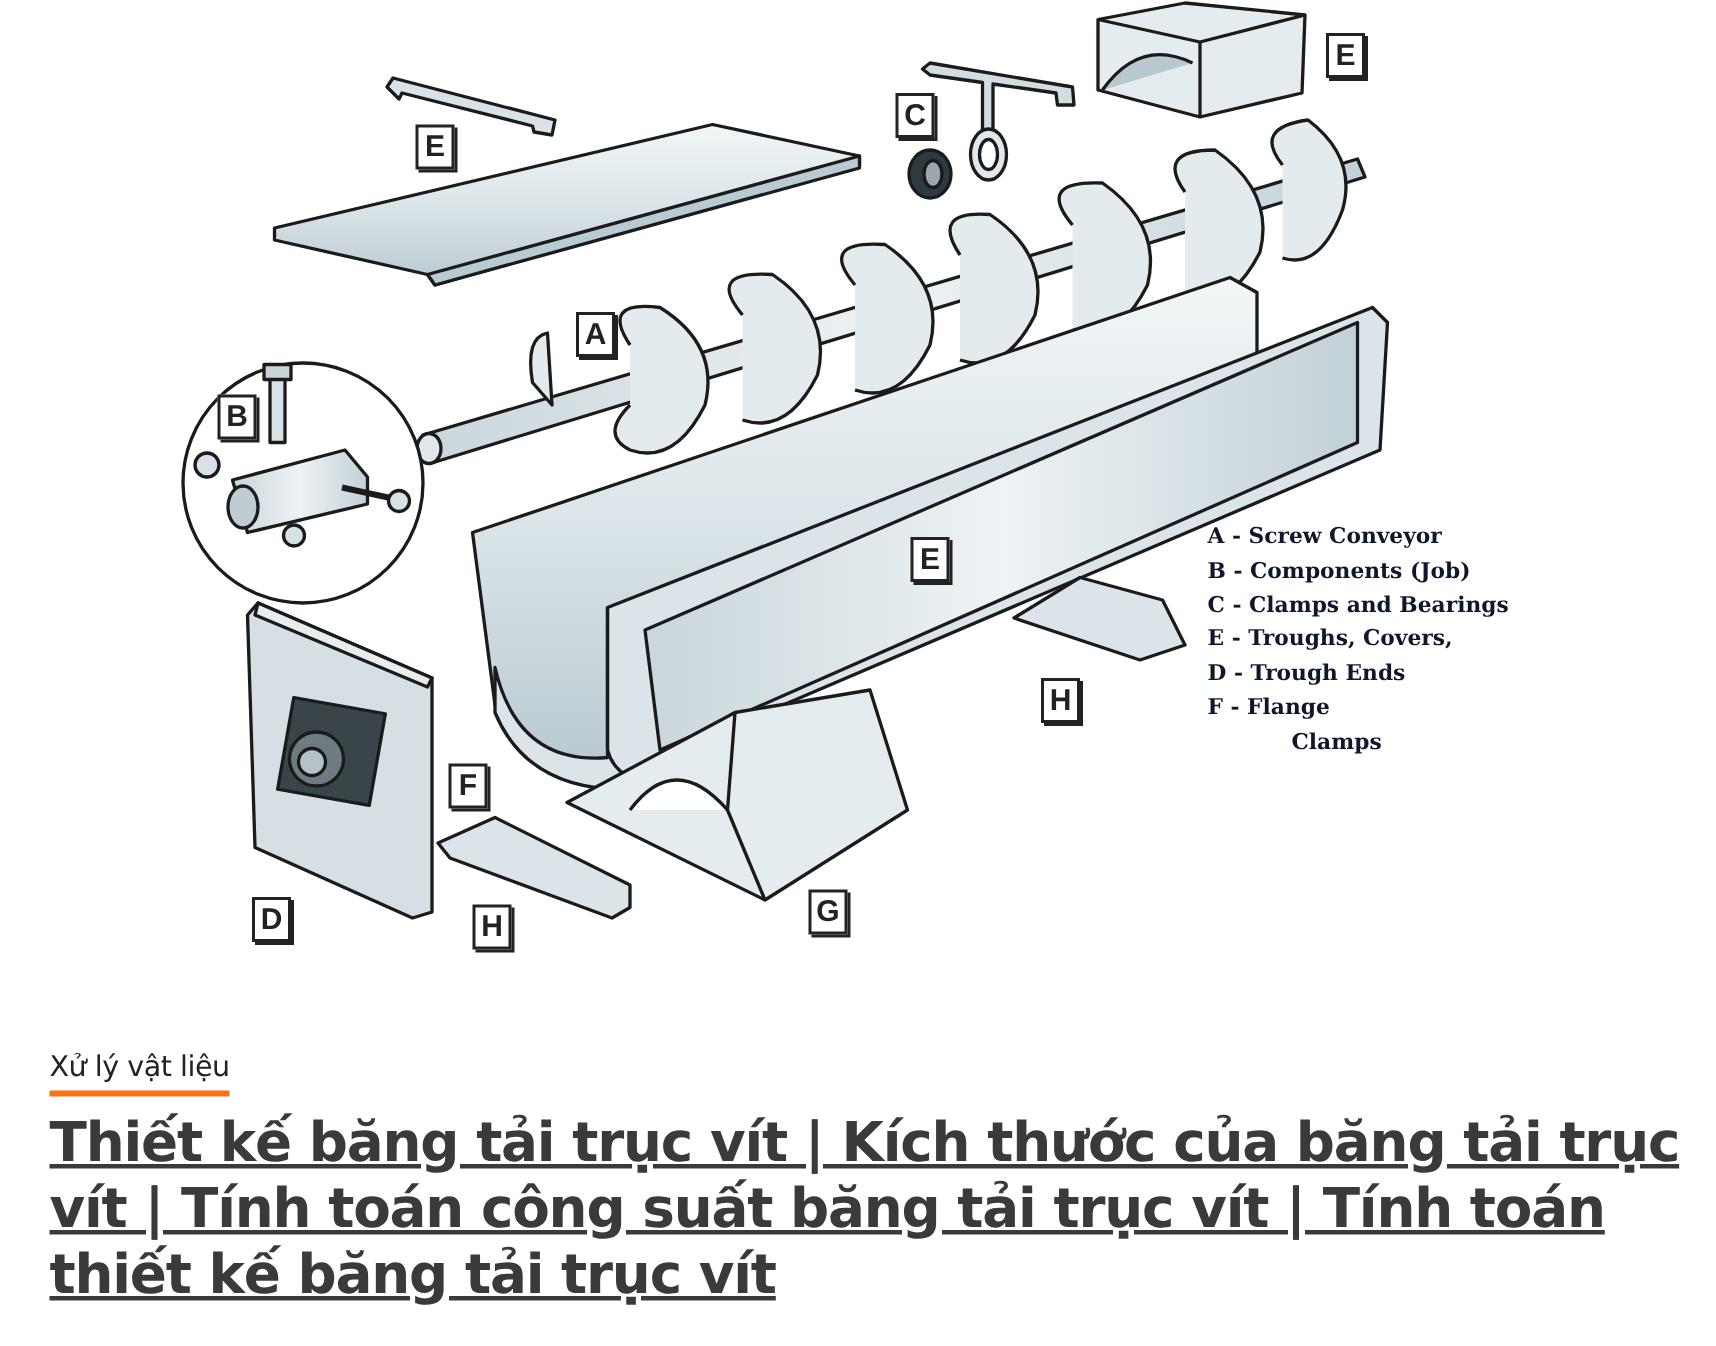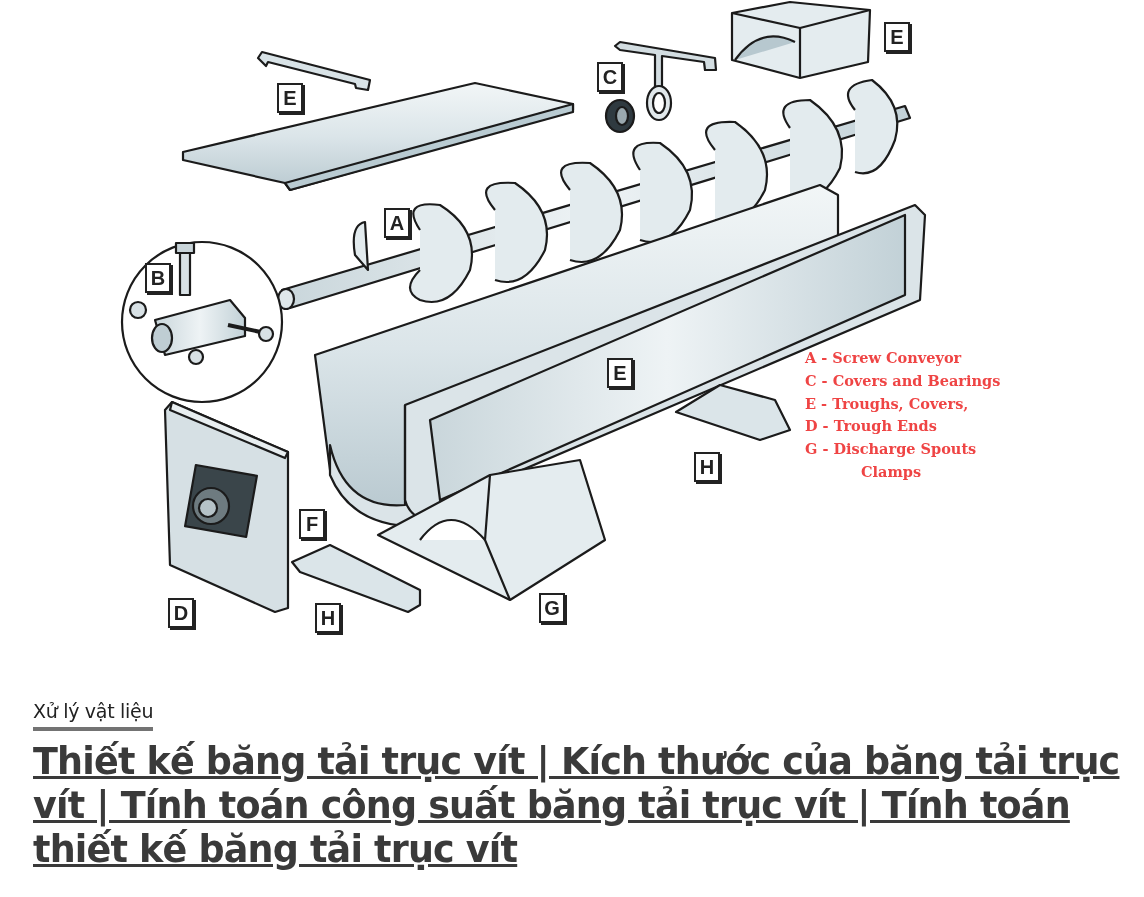--- a/index.html
+++ b/index.html
@@ -5,27 +5,27 @@
   html, body { margin: 0; padding: 0; background: #ffffff; }
   body { width: 1144px; height: 897px; position: relative; overflow: hidden; font-family: "DejaVu Sans", sans-serif; }
   .figure { position: absolute; left: 0; top: 0; width: 1144px; height: 660px; }
   .figure svg { position: absolute; left: 0; top: 0; }
   .label-box {
     position: absolute; width: 22px; height: 26px; background: #fff;
     border: 2px solid #222; box-shadow: 2px 2px 0 #222;
     font-family: "Liberation Sans", sans-serif; font-weight: bold; font-size: 20px;
     line-height: 26px; text-align: center; color: #222;
   }
-  .legend { position: absolute; left: 805px; top: 347px; font-family: "DejaVu Serif", serif; font-weight: bold; font-size: 14.5px; color: #ef4444; line-height: 22.8px; }
+  .legend { position: absolute; left: 805px; top: 347px; font-family: "DejaVu Serif", serif; font-weight: bold; font-size: 14.5px; color: #0f172a; line-height: 22.8px; }
   .legend .row { white-space: nowrap; }
   .legend .indent { padding-left: 56px; }
   .cats { position: absolute; left: 33px; top: 700px; display: flex; gap: 28px; }
   .cat {
     font-family: "DejaVu Sans", sans-serif; font-size: 19px; color: #222;
-    text-decoration: none; padding-bottom: 5px; border-bottom: 4px solid #737373; letter-spacing: -0.3px;
+    text-decoration: none; padding-bottom: 5px; border-bottom: 4px solid #f97316; letter-spacing: -0.3px;
   }
   .title {
     position: absolute; left: 33px; top: 740px; width: 1090px; margin: 0;
     font-family: "DejaVu Sans", sans-serif; font-weight: bold; font-size: 36.5px; line-height: 44px;
     color: #3a3a3a; letter-spacing: -0.8px; text-decoration: underline;
   }
 </style>
 </head>
 <body>
 
@@ -112,24 +112,25 @@
   <div class="label-box" style="left:145px;top:263px;">B</div>
   <div class="label-box" style="left:607px;top:358px;">E</div>
   <div class="label-box" style="left:694px;top:452px;">H</div>
   <div class="label-box" style="left:299px;top:509px;">F</div>
   <div class="label-box" style="left:168px;top:598px;">D</div>
   <div class="label-box" style="left:315px;top:603px;">H</div>
   <div class="label-box" style="left:539px;top:593px;">G</div>
 
   <div class="legend">
     <div class="row">A - Screw Conveyor</div>
-    <div class="row">C - Covers and Bearings</div>
+    <div class="row">B - Components (Job)</div>
+    <div class="row">C - Clamps and Bearings</div>
     <div class="row">E - Troughs, Covers,</div>
     <div class="row">D - Trough Ends</div>
-    <div class="row">G - Discharge Spouts</div>
+    <div class="row">F - Flange</div>
     <div class="row indent">Clamps</div>
   </div>
 </div>
 
 <div class="cats">
   <a class="cat">Xử lý vật liệu</a>
 </div>
 
 <h1 class="title">Thiết kế băng tải trục vít | Kích thước của băng tải trục vít | Tính toán công suất băng tải trục vít | Tính toán thiết kế băng tải trục vít</h1>
 

